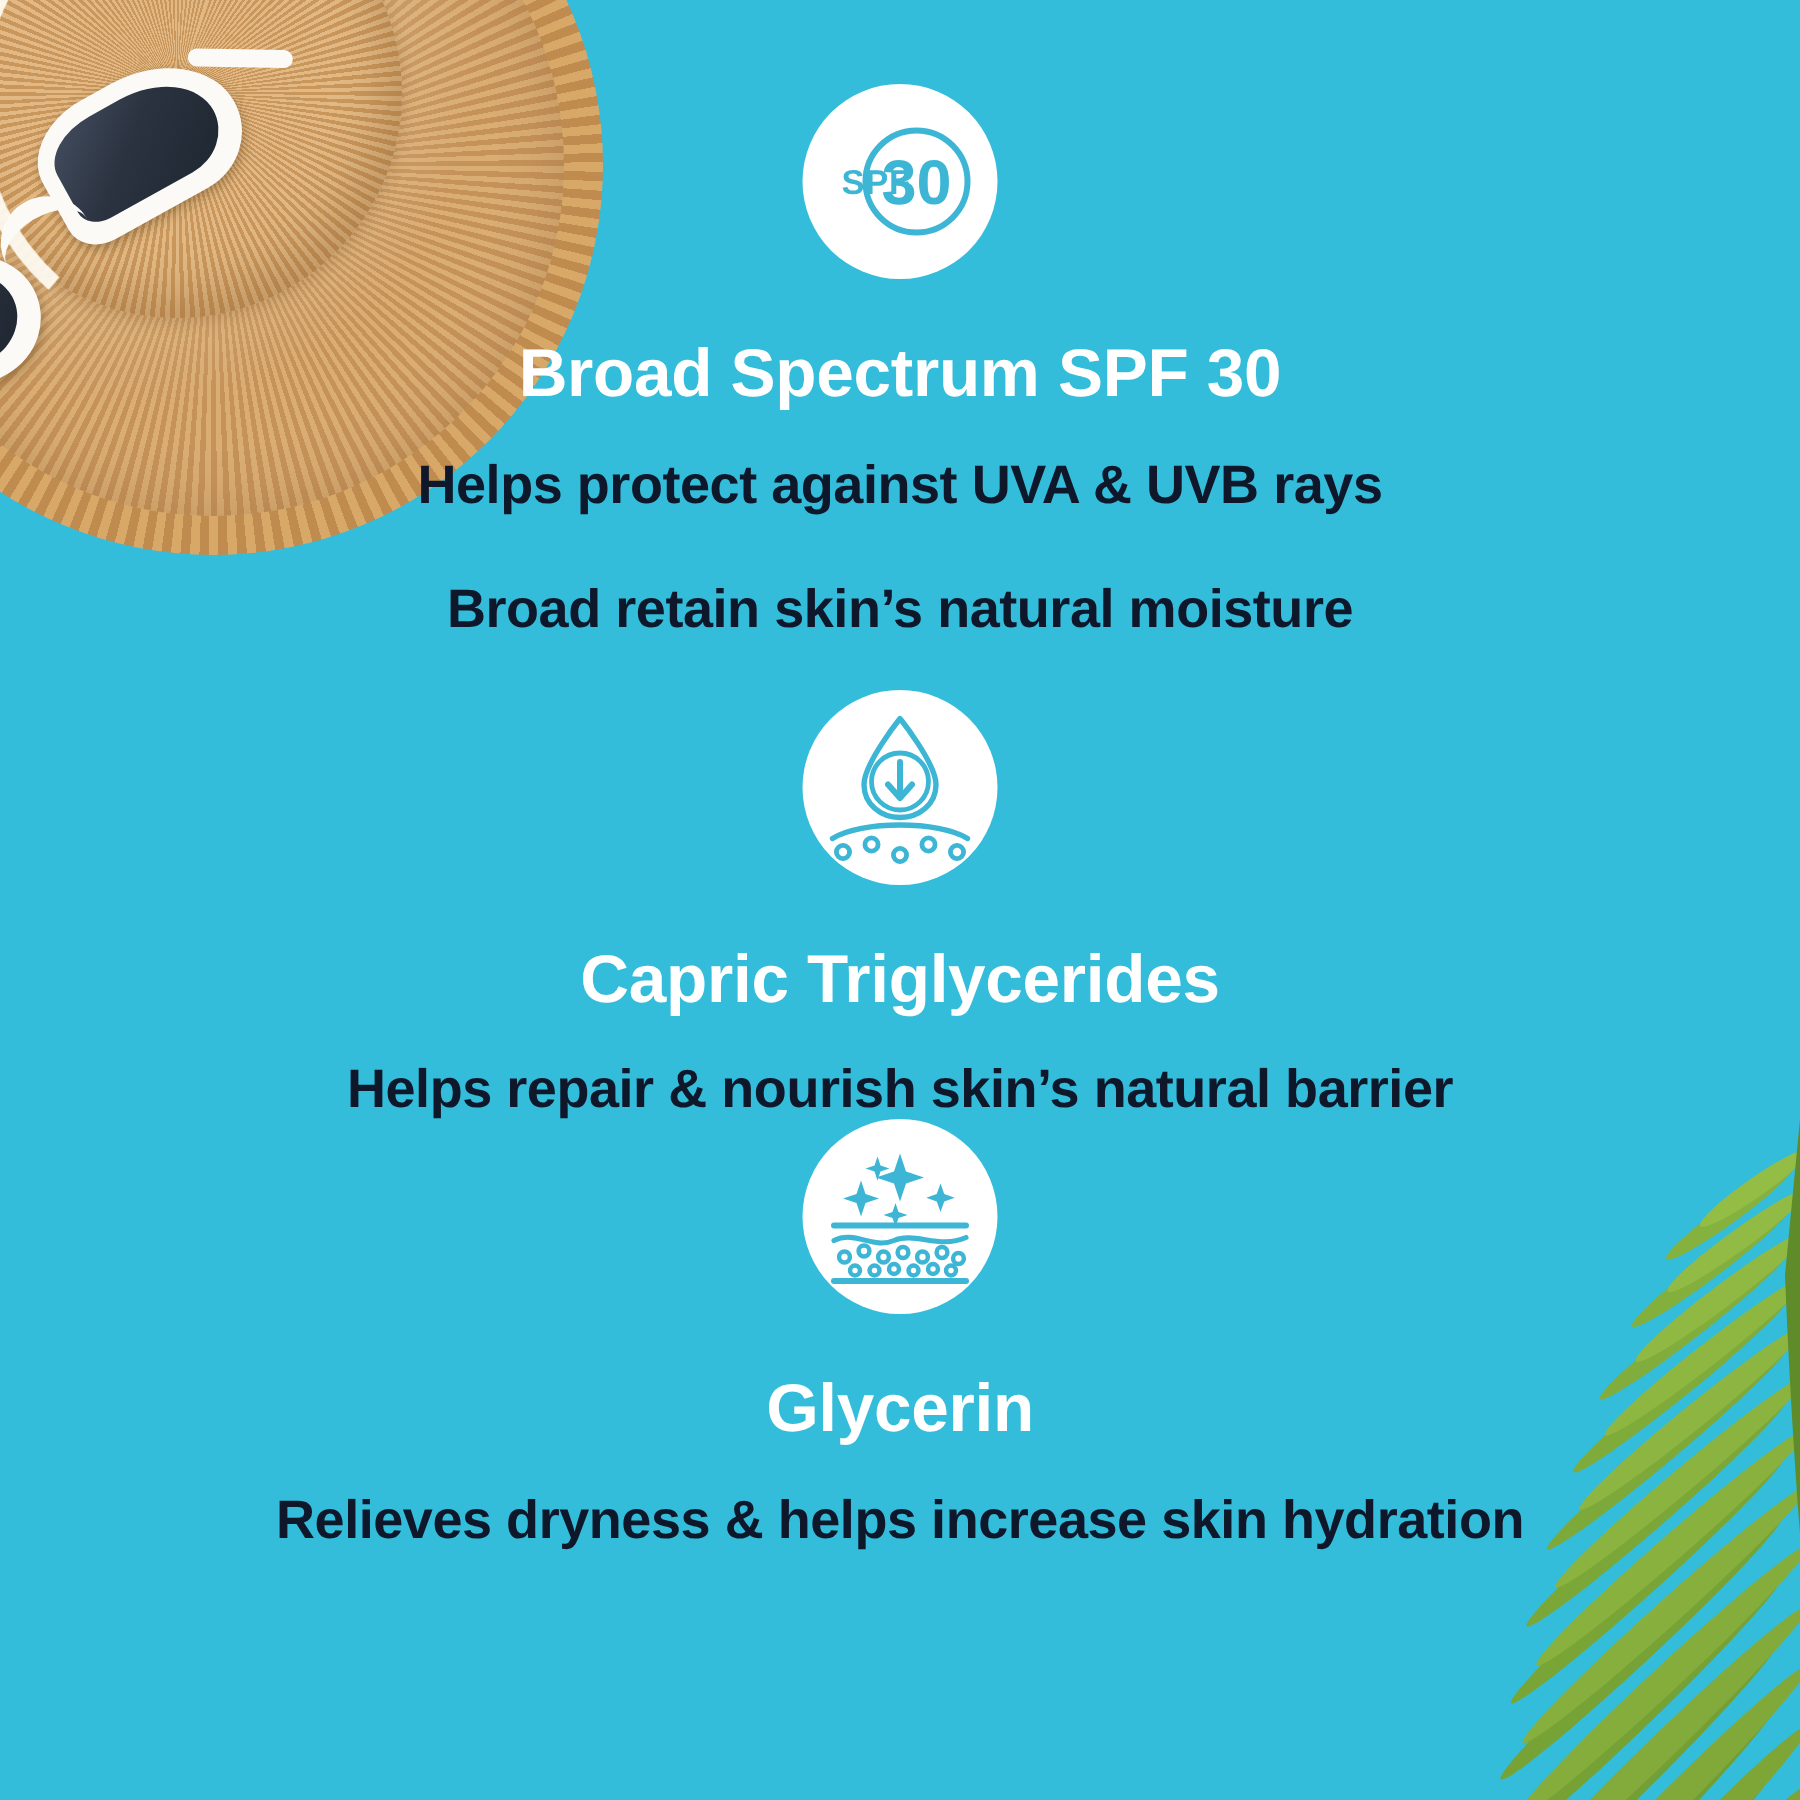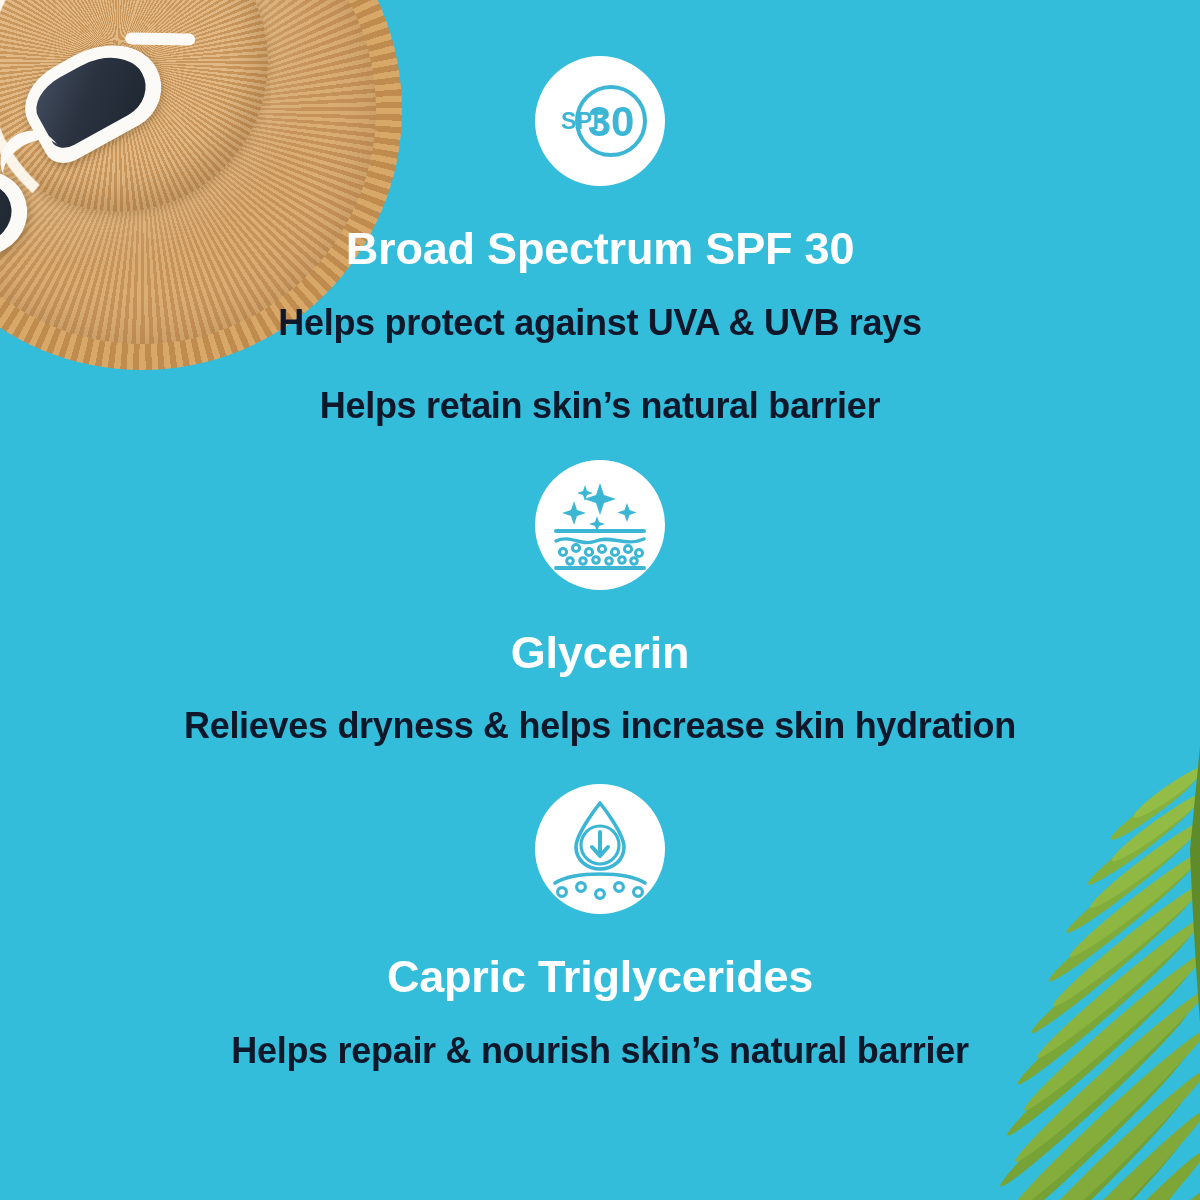--- a/index.html
+++ b/index.html
@@ -351,21 +351,42 @@
           <text x="13" y="60" font-family="Liberation Sans, sans-serif" font-size="23" font-weight="bold" fill="#3cb6d4" letter-spacing="0.5">SPF</text>
           <circle cx="63" cy="52" r="34" fill="none" stroke="#3cb6d4" stroke-width="4"></circle>
           <text x="63" y="67" text-anchor="middle" font-family="Liberation Sans, sans-serif" font-size="42" font-weight="bold" fill="#3cb6d4">30</text>
         </svg>
       </div>
       <div class="feature-title">Broad Spectrum SPF 30</div>
       <div class="feature-desc">Helps protect against UVA &amp; UVB rays</div>
     </div>
 
     <div class="feature feature-2">
-      <div class="feature-desc">Helps retain skin’s natural barrier</div>
+      <div class="feature-desc">Broad retain skin’s natural moisture</div>
+    </div>
+
+    <div class="feature feature-4">
+      <div class="icon-badge">
+        <svg width="104" height="104" viewBox="0 0 104 104" aria-hidden="true">
+          <path d="M52,6 C52,6 76,36 76,50 C76,63 65,72 52,72 C39,72 28,63 28,50 C28,36 52,6 52,6 Z" fill="none" stroke="#3cb6d4" stroke-width="3.6" stroke-linejoin="round"></path>
+          <circle cx="52" cy="48" r="19" fill="none" stroke="#3cb6d4" stroke-width="3.2"></circle>
+          <line x1="52" y1="35" x2="52" y2="58" stroke="#3cb6d4" stroke-width="4" stroke-linecap="round"></line>
+          <path d="M44,50 L52,59 L60,50" fill="none" stroke="#3cb6d4" stroke-width="4" stroke-linecap="round" stroke-linejoin="round"></path>
+          <path d="M7,86 C26,74 78,74 97,86" fill="none" stroke="#3cb6d4" stroke-width="3.6" stroke-linecap="round"></path>
+          <g fill="none" stroke="#3cb6d4" stroke-width="3.2">
+            <circle cx="14" cy="95" r="4.4"></circle>
+              <circle cx="33" cy="90" r="4.4"></circle>
+            <circle cx="52" cy="97" r="4.4"></circle>
+              <circle cx="71" cy="90" r="4.4"></circle>
+            <circle cx="90" cy="95" r="4.4"></circle>
+          </g>
+        </svg>
+      </div>
+      <div class="feature-title">Capric Triglycerides</div>
+      <div class="feature-desc">Helps repair &amp; nourish skin’s natural barrier</div>
     </div>
 
     <div class="feature feature-3">
       <div class="icon-badge">
         <svg width="104" height="104" viewBox="0 0 104 104" aria-hidden="true">
           <g fill="#3cb6d4">
             <path d="M52,10 L56,22 L68,26 L56,30 L52,42 L48,30 L36,26 L48,22 Z"></path>
             <path d="M26,28 L29,37 L38,40 L29,43 L26,52 L23,43 L14,40 L23,37 Z"></path>
             <path d="M79,30 L81.5,37 L88.5,39.5 L81.5,42 L79,49 L76.5,42 L69.5,39.5 L76.5,37 Z"></path>
             <path d="M37,12 L39,18 L45,20 L39,22 L37,28 L35,22 L29,20 L35,18 Z"></path>
@@ -388,35 +409,14 @@
               <circle cx="61" cy="88" r="3.3"></circle>
             <circle cx="74" cy="87" r="3.3"></circle>
               <circle cx="86" cy="88" r="3.3"></circle>
           </g>
         </svg>
       </div>
       <div class="feature-title">Glycerin</div>
       <div class="feature-desc">Relieves dryness &amp; helps increase skin hydration</div>
     </div>
 
-    <div class="feature feature-4">
-      <div class="icon-badge">
-        <svg width="104" height="104" viewBox="0 0 104 104" aria-hidden="true">
-          <path d="M52,6 C52,6 76,36 76,50 C76,63 65,72 52,72 C39,72 28,63 28,50 C28,36 52,6 52,6 Z" fill="none" stroke="#3cb6d4" stroke-width="3.6" stroke-linejoin="round"></path>
-          <circle cx="52" cy="48" r="19" fill="none" stroke="#3cb6d4" stroke-width="3.2"></circle>
-          <line x1="52" y1="35" x2="52" y2="58" stroke="#3cb6d4" stroke-width="4" stroke-linecap="round"></line>
-          <path d="M44,50 L52,59 L60,50" fill="none" stroke="#3cb6d4" stroke-width="4" stroke-linecap="round" stroke-linejoin="round"></path>
-          <path d="M7,86 C26,74 78,74 97,86" fill="none" stroke="#3cb6d4" stroke-width="3.6" stroke-linecap="round"></path>
-          <g fill="none" stroke="#3cb6d4" stroke-width="3.2">
-            <circle cx="14" cy="95" r="4.4"></circle>
-              <circle cx="33" cy="90" r="4.4"></circle>
-            <circle cx="52" cy="97" r="4.4"></circle>
-              <circle cx="71" cy="90" r="4.4"></circle>
-            <circle cx="90" cy="95" r="4.4"></circle>
-          </g>
-        </svg>
-      </div>
-      <div class="feature-title">Capric Triglycerides</div>
-      <div class="feature-desc">Helps repair &amp; nourish skin’s natural barrier</div>
-    </div>
-
   </div>
 </div>
 
 </body></html>

